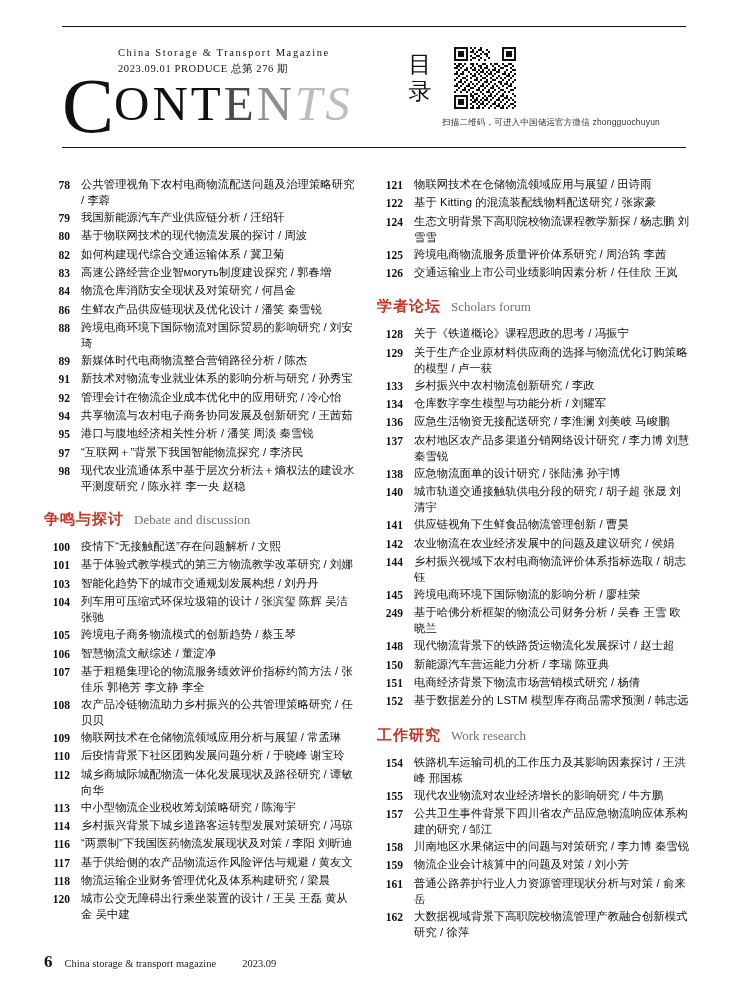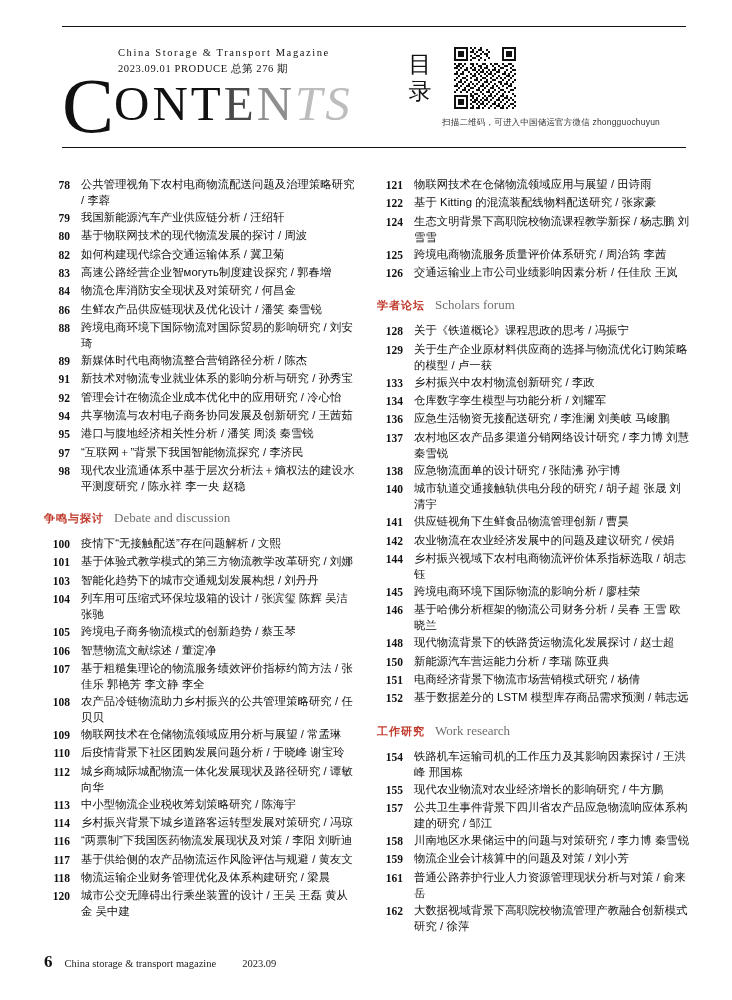--- a/index.html
+++ b/index.html
@@ -127,21 +127,21 @@
   }
 
   .section {
     margin:16px 0 9px 0;
     display:flex;
     align-items:baseline;
     gap:10px;
   }
   .section .cn {
     color:#c0392b;
-    font-size:11px;
+    font-size:15px;
     font-weight:bold;
     letter-spacing:1px;
   }
   .section .en {
     color:#6f6f6f;
     font-family:"Liberation Serif", serif;
     font-size:13px;
     font-style:normal;
   }
 
@@ -652,21 +652,21 @@
         </div>
         <div class="entry">
           <div class="num">144</div>
           <div class="txt">乡村振兴视域下农村电商物流评价体系指标选取 / 胡志钰</div>
         </div>
         <div class="entry">
           <div class="num">145</div>
           <div class="txt">跨境电商环境下国际物流的影响分析 / 廖桂荣</div>
         </div>
         <div class="entry">
-          <div class="num">146</div>
+          <div class="num">249</div>
           <div class="txt">基于哈佛分析框架的物流公司财务分析 / 吴春 王雪 欧晓兰</div>
         </div>
         <div class="entry">
           <div class="num">148</div>
           <div class="txt">现代物流背景下的铁路货运物流化发展探讨 / 赵士超</div>
         </div>
         <div class="entry">
           <div class="num">150</div>
           <div class="txt">新能源汽车营运能力分析 / 李瑞 陈亚典</div>
         </div>

